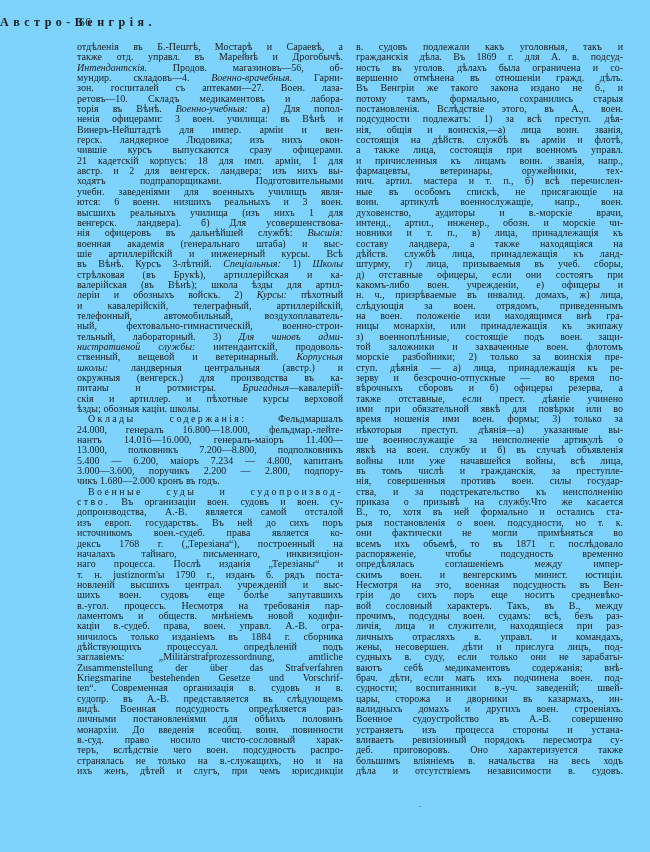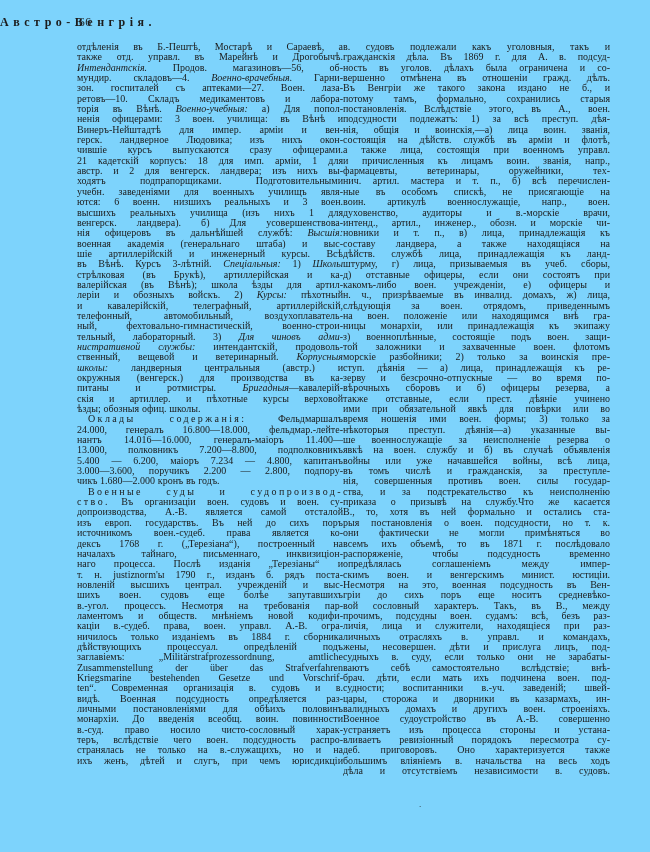--- a/index.html
+++ b/index.html
@@ -3,21 +3,21 @@
 <meta charset="utf-8">
 <style>
   html,body { margin:0; padding:0; background:#e8e8e8; }
   .page {
     position:relative; width:650px; height:852px; background:#7dd3fc;
     font-family:"Liberation Serif", serif; color:#1b1b1b; overflow:hidden;
   }
   .page-number { position:absolute; left:79px; top:16px; font-size:11.5px; letter-spacing:0.5px; }
   .page-title  { position:absolute; left:0; right:0; top:15px; 
                  font-weight:bold; font-size:12px; letter-spacing:4.5px; }
-  .columns { position:absolute; left:77px; top:42px; width:546px; display:flex; }
+  .columns { position:absolute; left:77px; top:42px; width:546px; display:flex; gap:13px; }
   .col { width:266px; }
   .col.right { width:267px; }
   .line {
     font-size:10px; line-height:10.35px; height:10.35px; overflow:hidden;
     text-align:justify; text-align-last:justify; word-spacing:0.2px;
   }
   .line.end { text-align-last:left; }
   .line.indent { text-indent:11px; }
   .it { font-style:italic;margin-top:32px; }
   .g  { letter-spacing:2.4px; }
@@ -59,21 +59,21 @@
         <div class="line"><span>и кавалерійскій, телеграфный, артиллерійскій,</span></div>
         <div class="line"><span>телефонный, автомобильный, воздухоплаватель-</span></div>
         <div class="line"><span>ный, фехтовально-гимнастическій, военно-строи-</span></div>
         <div class="line"><span>тельный, лабораторный. 3) </span><span class="it">Для чиновъ адми-</span></div>
         <div class="line"><span class="it">нистративной службы:</span><span> интендантскій, продоволь-</span></div>
         <div class="line"><span>ственный, вещевой и ветеринарный. </span><span class="it">Корпусныя</span></div>
         <div class="line"><span class="it">школы:</span><span> ландверныя центральныя (австр.) и</span></div>
         <div class="line"><span>окружныя (венгерск.) для производства въ ка-</span></div>
         <div class="line"><span>питаны и ротмистры. </span><span class="it">Бригадныя</span><span>—кавалерій-</span></div>
         <div class="line"><span>скія и артиллер. и пѣхотные курсы верховой</span></div>
-        <div class="line end"><span>ѣзды; обозныя офиц. школы.</span></div>
+        <div class="line end"><span>ѣзды; обозныя каціи. школы.</span></div>
         <div class="line indent"><span class="g">Оклады содержанія:</span><span> Фельдмаршалъ</span></div>
         <div class="line"><span>24.000, генералъ 16.800—18.000, фельдмар.-лейте-</span></div>
         <div class="line"><span>нантъ 14.016—16.000, генералъ-маіоръ 11.400—</span></div>
         <div class="line"><span>13.000, полковникъ 7.200—8.800, подполковникъ</span></div>
         <div class="line"><span>5.400 — 6.200, маіоръ 7.234 — 4.800, капитанъ</span></div>
         <div class="line"><span>3.000—3.600, поручикъ 2.200 — 2.800, подпору-</span></div>
         <div class="line end"><span>чикъ 1.680—2.000 кронъ въ годъ.</span></div>
         <div class="line indent"><span class="g">Военные суды и судопроизвод-</span></div>
         <div class="line"><span class="g">ство.</span><span> Въ организаціи воен. судовъ и воен. су-</span></div>
         <div class="line"><span>допроизводства, А.-В. является самой отсталой</span></div>
@@ -87,20 +87,21 @@
         <div class="line"><span>шихъ воен. судовъ еще болѣе запутавшихъ</span></div>
         <div class="line"><span>в.-угол. процессъ. Несмотря на требованія пар-</span></div>
         <div class="line"><span>ламентомъ и обществ. мнѣніемъ новой кодифи-</span></div>
         <div class="line"><span>каціи в.-судеб. права, воен. управл. А.-В. огра-</span></div>
         <div class="line"><span>ничилось только изданіемъ въ 1884 г. сборника</span></div>
         <div class="line"><span>дѣйствующихъ процессуал. опредѣленій подъ</span></div>
         <div class="line"><span>заглавіемъ: „Militärstrafprozessordnung, amtliche</span></div>
         <div class="line"><span>Zusammenstellung der über das Strafverfahren</span></div>
         <div class="line"><span>Kriegsmarine bestehenden Gesetze und Vorschrif-</span></div>
         <div class="line"><span>ten“. Современная организація в. судовъ и в.</span></div>
+        <div class="line"><span>судопр. въ А.-В. представляется въ слѣдующемъ</span></div>
         <div class="line"><span>видѣ. Военная подсудность опредѣляется раз-</span></div>
         <div class="line"><span>личными постановленіями для обѣихъ половинъ</span></div>
         <div class="line"><span>монархіи. До введенія всеобщ. воин. повинности</span></div>
         <div class="line"><span>в.-суд. право носило чисто-сословный харак-</span></div>
         <div class="line"><span>теръ, вслѣдствіе чего воен. подсудность распро-</span></div>
         <div class="line"><span>странялась не только на в.-служащихъ, но и на</span></div>
         <div class="line"><span>ихъ женъ, дѣтей и слугъ, при чемъ юрисдикціи</span></div>
       </div>
     <div class="col right">
         <div class="line"><span>в. судовъ подлежали какъ уголовныя, такъ и</span></div>
@@ -134,21 +135,21 @@
         <div class="line"><span>з) военноплѣнные, состоящіе подъ воен. защи-</span></div>
         <div class="line"><span>той заложники и захваченные воен. флотомъ</span></div>
         <div class="line"><span>морскіе разбойники; 2) только за воинскія пре-</span></div>
         <div class="line"><span>ступ. дѣянія — а) лица, принадлежащія къ ре-</span></div>
         <div class="line"><span>зерву и безсрочно-отпускные — во время по-</span></div>
         <div class="line"><span>вѣрочныхъ сборовъ и б) офицеры резерва, а</span></div>
         <div class="line"><span>также отставные, если прест. дѣяніе учинено</span></div>
         <div class="line"><span>ими при обязательной явкѣ для повѣрки или во</span></div>
         <div class="line"><span>время ношенія ими воен. формы; 3) только за</span></div>
         <div class="line"><span>нѣкоторыя преступ. дѣянія—а) указанные вы-</span></div>
-        <div class="line"><span>ше военнослужащіе за неисполненіе резерва о</span></div>
+        <div class="line"><span>ше военнослужащіе за неисполненіе артикулѣ о</span></div>
         <div class="line"><span>явкѣ на воен. службу и б) въ случаѣ объявленія</span></div>
         <div class="line"><span>войны или уже начавшейся войны, всѣ лица,</span></div>
         <div class="line"><span>въ томъ числѣ и гражданскія, за преступле-</span></div>
         <div class="line"><span>нія, совершенныя противъ воен. силы государ-</span></div>
         <div class="line"><span>ства, и за подстрекательство къ неисполненію</span></div>
         <div class="line"><span>приказа о призывѣ на службу.Что же касается</span></div>
         <div class="line"><span>В., то, хотя въ ней формально и остались ста-</span></div>
         <div class="line"><span>рыя постановленія о воен. подсудности, но т. к.</span></div>
         <div class="line"><span>они фактически не могли примѣняться во</span></div>
         <div class="line"><span>всемъ ихъ объемѣ, то въ 1871 г. послѣдовало</span></div>
@@ -156,21 +157,21 @@
         <div class="line"><span>опредѣлялась соглашеніемъ между импер-</span></div>
         <div class="line"><span>скимъ воен. и венгерскимъ минист. юстиціи.</span></div>
         <div class="line"><span>Несмотря на это, военная подсудность въ Вен-</span></div>
         <div class="line"><span>гріи до сихъ поръ еще носитъ средневѣко-</span></div>
         <div class="line"><span>вой сословный характеръ. Такъ, въ В., между</span></div>
         <div class="line"><span>прочимъ, подсудны воен. судамъ: всѣ, безъ раз-</span></div>
         <div class="line"><span>личія, лица и служители, находящіеся при раз-</span></div>
         <div class="line"><span>личныхъ отрасляхъ в. управл. и командахъ,</span></div>
         <div class="line"><span>жены, несовершен. дѣти и прислуга лицъ, под-</span></div>
         <div class="line"><span>судныхъ в. суду, если только они не зарабаты-</span></div>
-        <div class="line"><span>ваютъ себѣ самостоятельно вслѣдствіе; внѣ-</span></div>
+        <div class="line"><span>ваютъ себѣ медикаментовъ содержанія; внѣ-</span></div>
         <div class="line"><span>брач. дѣти, если мать ихъ подчинена воен. под-</span></div>
         <div class="line"><span>судности; воспитанники в.-уч. заведеній; швей-</span></div>
         <div class="line"><span>цары, сторожа и дворники въ казармахъ, ин-</span></div>
         <div class="line"><span>валидныхъ домахъ и другихъ воен. строеніяхъ.</span></div>
         <div class="line"><span>Военное судоустройство въ А.-В. совершенно</span></div>
         <div class="line"><span>устраняетъ изъ процесса стороны и устана-</span></div>
         <div class="line"><span>вливаетъ ревизіонный порядокъ пересмотра су-</span></div>
         <div class="line"><span>деб. приговоровъ. Оно характеризуется также</span></div>
         <div class="line"><span>большимъ вліяніемъ в. начальства на весь ходъ</span></div>
         <div class="line"><span>дѣла и отсутствіемъ независимости в. судовъ.</span></div>

